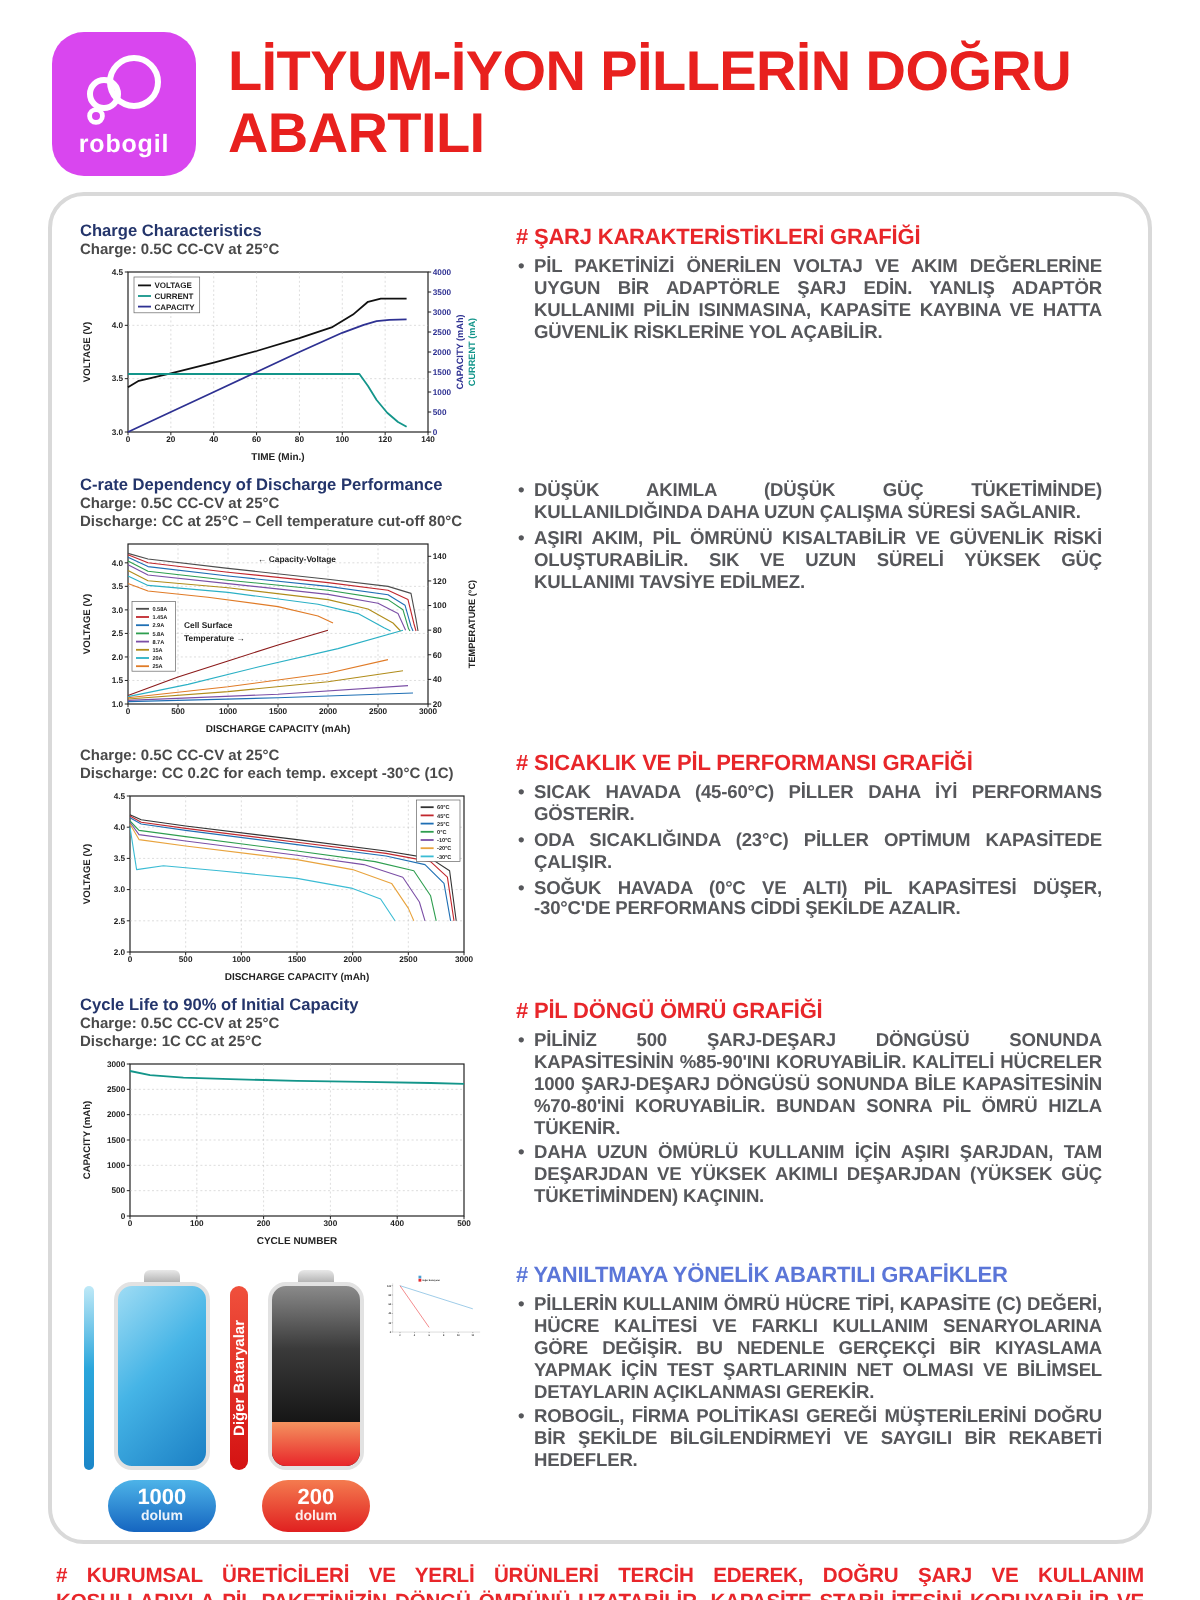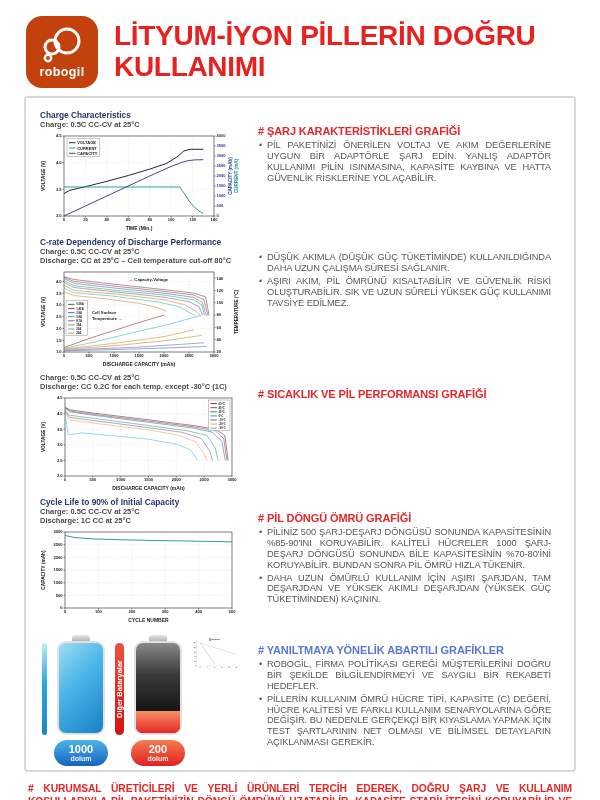--- a/index.html
+++ b/index.html
@@ -3,39 +3,39 @@
 <meta charset="utf-8">
 <style>
   html,body{margin:0;padding:0;}
   body{
     width:600px;height:800px;overflow:hidden;background:#ffffff;
     font-family:"Liberation Sans", sans-serif;
     -webkit-font-smoothing:antialiased;
   }
   
   .header{display:flex;align-items:center;gap:16px;padding:16px 24px 8px 26px;}
-  .logo{width:72px;height:72px;background:#c2410c;border-radius:16px;
+  .logo{width:72px;height:72px;background:#d946ef;border-radius:16px;
         display:flex;flex-direction:column;align-items:center;justify-content:center;flex:0 0 auto;}
   .logo svg{display:block;}
   .logo-word{color:#fff;font-size:12.5px;font-weight:bold;letter-spacing:.4px;margin-top:1px;}
   .page-title{font-size:28px;font-weight:800;color:#e8201e;line-height:1.1;letter-spacing:-.3px;}
   
-  .card{margin:0 24px;border:2px solid #d9d9d9;border-radius:4px;
+  .card{margin:0 24px;border:2px solid #d9d9d9;border-radius:18px;
         padding:8px 17px 4px 6px;display:grid;grid-template-columns:210px 1fr;
         column-gap:6px;row-gap:2px;}
   .chart-block{padding:4px 0 0 8px;}
   .c-title{font-size:8.3px;font-weight:800;color:#24356b;}
   .c-sub{font-size:7.5px;font-weight:600;color:#4a4a4a;}
   svg.chart{width:200px;height:auto;display:block;margin-top:2px;}
   
-  .section{padding:7px 6px 0 10px;margin-top:12px;}
+  .section{padding:7px 6px 0 10px;}
   .section h3{margin:0 0 3px;font-size:11px;font-weight:800;color:#e8262a;letter-spacing:-.1px;}
   .section.alt h3{color:#5b76d8;}
   .section ul{margin:0;padding:0;list-style:none;}
-  .section li{font-size:9.3px;font-weight:400;color:#56575b;line-height:1.17;
+  .section li{font-size:9.3px;font-weight:700;color:#56575b;line-height:1.17;
               text-align:justify;margin-bottom:2px;padding-left:9px;position:relative;
               letter-spacing:-.1px;}
   .section li::before{content:"\2022";position:absolute;left:1px;top:0;}
   
   .bat-graphic{display:flex;align-items:flex-start;gap:7px;padding:10px 0 0 10px;}
   .slim-pill{width:13px;height:92px;border-radius:7px;margin-top:8px;
              background:linear-gradient(180deg,#bfe9f7,#2aa6dc 45%,#1b86c8);}
   .bat-col{display:flex;flex-direction:column;align-items:center;}
   .bat-cap{width:18px;height:6px;background:linear-gradient(#e8e8e8,#b5b5b5);border-radius:3px 3px 0 0;}
   .bat-body{width:44px;height:90px;border-radius:9px;border:2px solid #e2e2e2;position:relative;overflow:hidden;}
@@ -64,21 +64,21 @@
   <div class="logo">
     <svg width="46" height="38" viewBox="0 0 46 38">
       <circle cx="28" cy="15" r="12" fill="none" stroke="#ffffff" stroke-width="3"></circle>
       <circle cx="13" cy="21" r="7" fill="none" stroke="#ffffff" stroke-width="3"></circle>
       <circle cx="9" cy="32" r="3.2" fill="none" stroke="#ffffff" stroke-width="2.4"></circle>
     </svg>
     <div class="logo-word">robogil</div>
   </div>
   <div class="page-title">
     <div>LİTYUM-İYON PİLLERİN DOĞRU</div>
-    <div>KULLANIMI</div>
+    <div>ABARTILI</div>
   </div>
 </div>
 
 <div class="card">
 
   <div class="chart-block">
     <div class="c-title">Charge Characteristics</div>
     <div class="c-sub">Charge: 0.5C CC-CV at 25°C</div>
     <svg class="chart" viewBox="0 0 200 100">
         <rect x="24" y="5" width="150" height="80" fill="#fff" stroke="#222" stroke-width="0.6"></rect>
@@ -321,20 +321,25 @@
         <line x1="170.32" y1="26.999999999999996" x2="176.82" y2="26.999999999999996" stroke="#7b4fa6" stroke-width="0.9"></line>
         <text x="178.51999999999998" y="28.063999999999997" font-size="2.8" font-weight="bold" fill="#222">-10°C</text>
         <line x1="170.32" y1="31.099999999999998" x2="176.82" y2="31.099999999999998" stroke="#e8a33d" stroke-width="0.9"></line>
         <text x="178.51999999999998" y="32.163999999999994" font-size="2.8" font-weight="bold" fill="#222">-20°C</text>
         <line x1="170.32" y1="35.199999999999996" x2="176.82" y2="35.199999999999996" stroke="#3bbcd4" stroke-width="0.9"></line>
         <text x="178.51999999999998" y="36.263999999999996" font-size="2.8" font-weight="bold" fill="#222">-30°C</text>
       </svg>
   </div>
   <div class="section">
     <h3>#  SICAKLIK VE PİL PERFORMANSI GRAFİĞİ</h3>
+    <ul>
+      <li>SICAK HAVADA (45-60°C) PİLLER DAHA İYİ PERFORMANS GÖSTERİR.</li>
+      <li>ODA SICAKLIĞINDA (23°C) PİLLER OPTİMUM KAPASİTEDE ÇALIŞIR.</li>
+      <li>SOĞUK HAVADA (0°C VE ALTI) PİL KAPASİTESİ DÜŞER, -30°C'DE PERFORMANS CİDDİ ŞEKİLDE AZALIR.</li>
+    </ul>
   </div>
 
   <div class="chart-block">
     <div class="c-title">Cycle Life to 90% of Initial Capacity</div>
     <div class="c-sub">Charge: 0.5C CC-CV at 25°C</div>
     <div class="c-sub">Discharge: 1C CC at 25°C</div>
     <svg class="chart" viewBox="0 0 200 96">
         <rect x="25" y="5" width="167" height="76" fill="#fff" stroke="#222" stroke-width="0.6"></rect>
         <line x1="58.4" y1="5" x2="58.4" y2="81" stroke="#bbb" stroke-width="0.25" stroke-dasharray="1,1.2"></line>
         <line x1="91.8" y1="5" x2="91.8" y2="81" stroke="#bbb" stroke-width="0.25" stroke-dasharray="1,1.2"></line>
@@ -438,20 +443,20 @@
         <polyline points="23.9,17.5 67.6,80.0" fill="none" stroke="#e8262a" stroke-width="0.8" stroke-linejoin="round"></polyline>
         <rect x="51.68000000000001" y="2.5300000000000002" width="4.2" height="4.2" fill="#4a9fd4"></rect>
         <text x="57.580000000000005" y="5.692" font-size="3.4" font-weight="bold" fill="#222"></text>
         <rect x="51.68000000000001" y="7.2299999999999995" width="4.2" height="4.2" fill="#e8262a"></rect>
         <text x="57.580000000000005" y="10.392" font-size="3.4" font-weight="bold" fill="#222">Diğer Bataryalar</text>
       </svg>
   </div>
   <div class="section alt">
     <h3>#  YANILTMAYA YÖNELİK ABARTILI GRAFİKLER</h3>
     <ul>
+      <li>PİLLERİN KULLANIM ÖMRÜ HÜCRE TİPİ, KAPASİTE (C) DEĞERİ, HÜCRE KALİTESİ VE FARKLI KULLANIM SENARYOLARINA GÖRE DEĞİŞİR. BU NEDENLE GERÇEKÇİ BİR KIYASLAMA YAPMAK İÇİN TEST ŞARTLARININ NET OLMASI VE BİLİMSEL DETAYLARIN AÇIKLANMASI GEREKİR.</li>
       <li>ROBOGİL, FİRMA POLİTİKASI GEREĞİ MÜŞTERİLERİNİ DOĞRU BİR ŞEKİLDE BİLGİLENDİRMEYİ VE SAYGILI BİR REKABETİ HEDEFLER.</li>
-      <li>PİLLERİN KULLANIM ÖMRÜ HÜCRE TİPİ, KAPASİTE (C) DEĞERİ, HÜCRE KALİTESİ VE FARKLI KULLANIM SENARYOLARINA GÖRE DEĞİŞİR. BU NEDENLE GERÇEKÇİ BİR KIYASLAMA YAPMAK İÇİN TEST ŞARTLARININ NET OLMASI VE BİLİMSEL DETAYLARIN AÇIKLANMASI GEREKİR.</li>
     </ul>
   </div>
 
 </div>
 
 <div class="footer">#  KURUMSAL ÜRETİCİLERİ VE YERLİ ÜRÜNLERİ TERCİH EDEREK, DOĞRU ŞARJ VE KULLANIM KOŞULLARIYLA PİL PAKETİNİZİN DÖNGÜ ÖMRÜNÜ UZATABİLİR, KAPASİTE STABİLİTESİNİ KORUYABİLİR VE CİHAZINIZIN GÜVENLİĞİNİ ÖNEMLİ ÖLÇÜDE ARTIRABİLİRSİNİZ!</div>
 
 </body></html>

